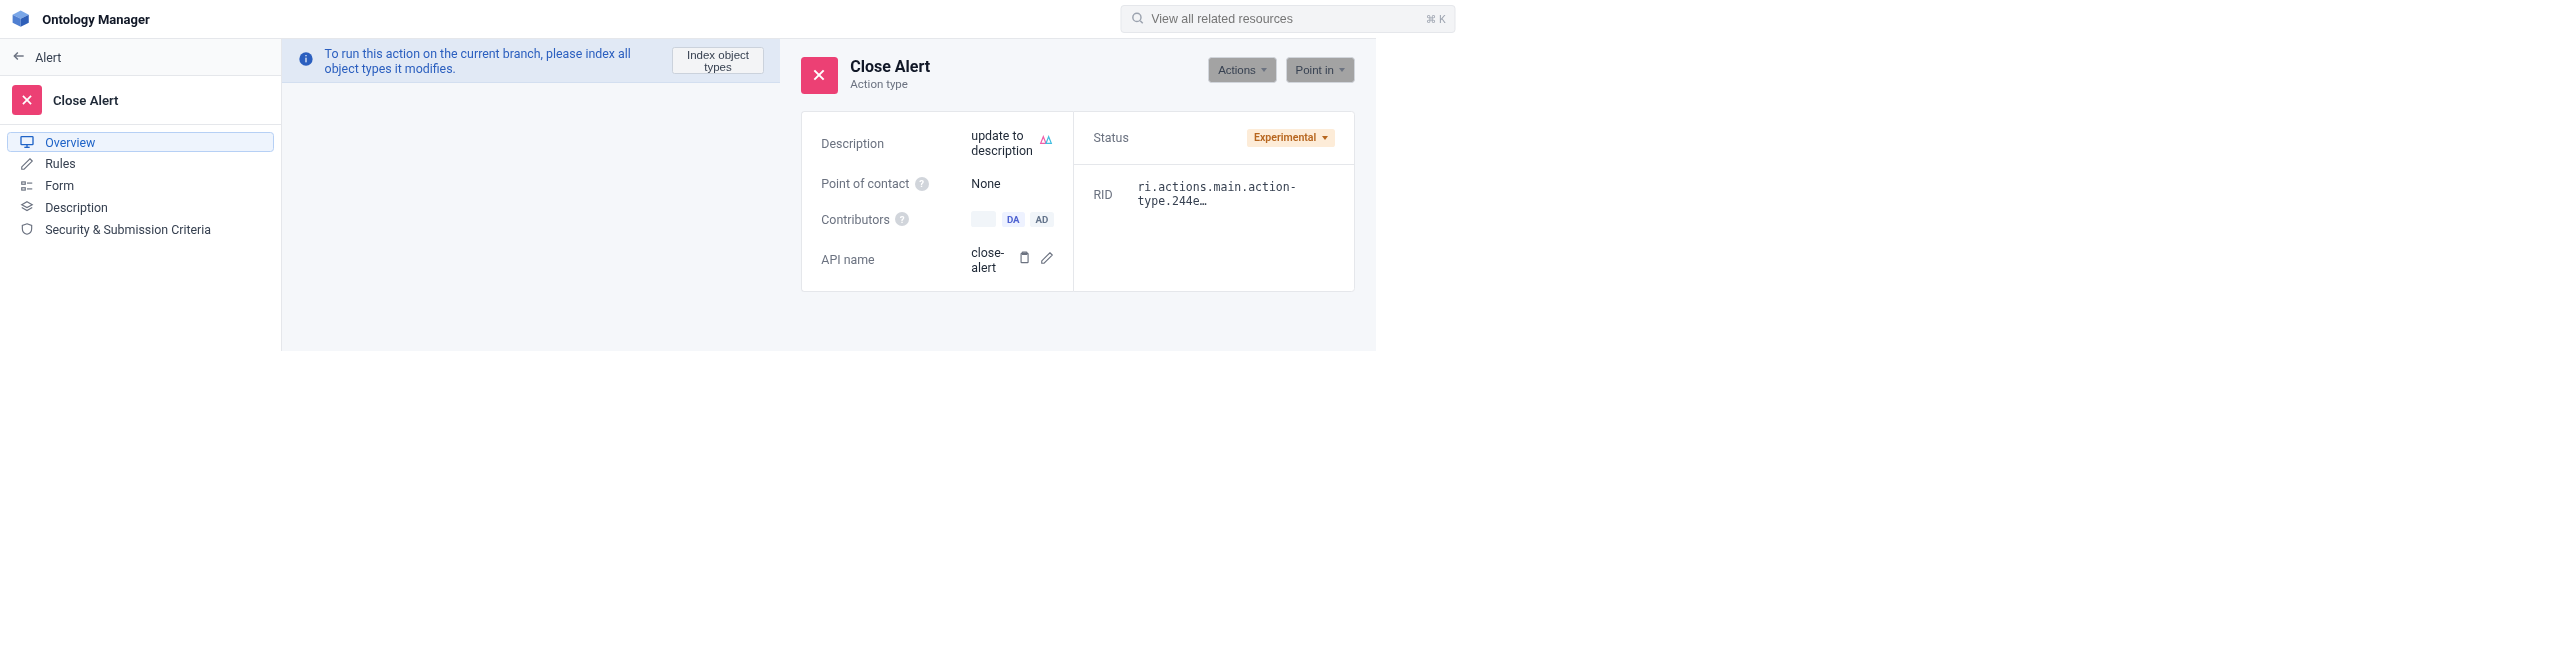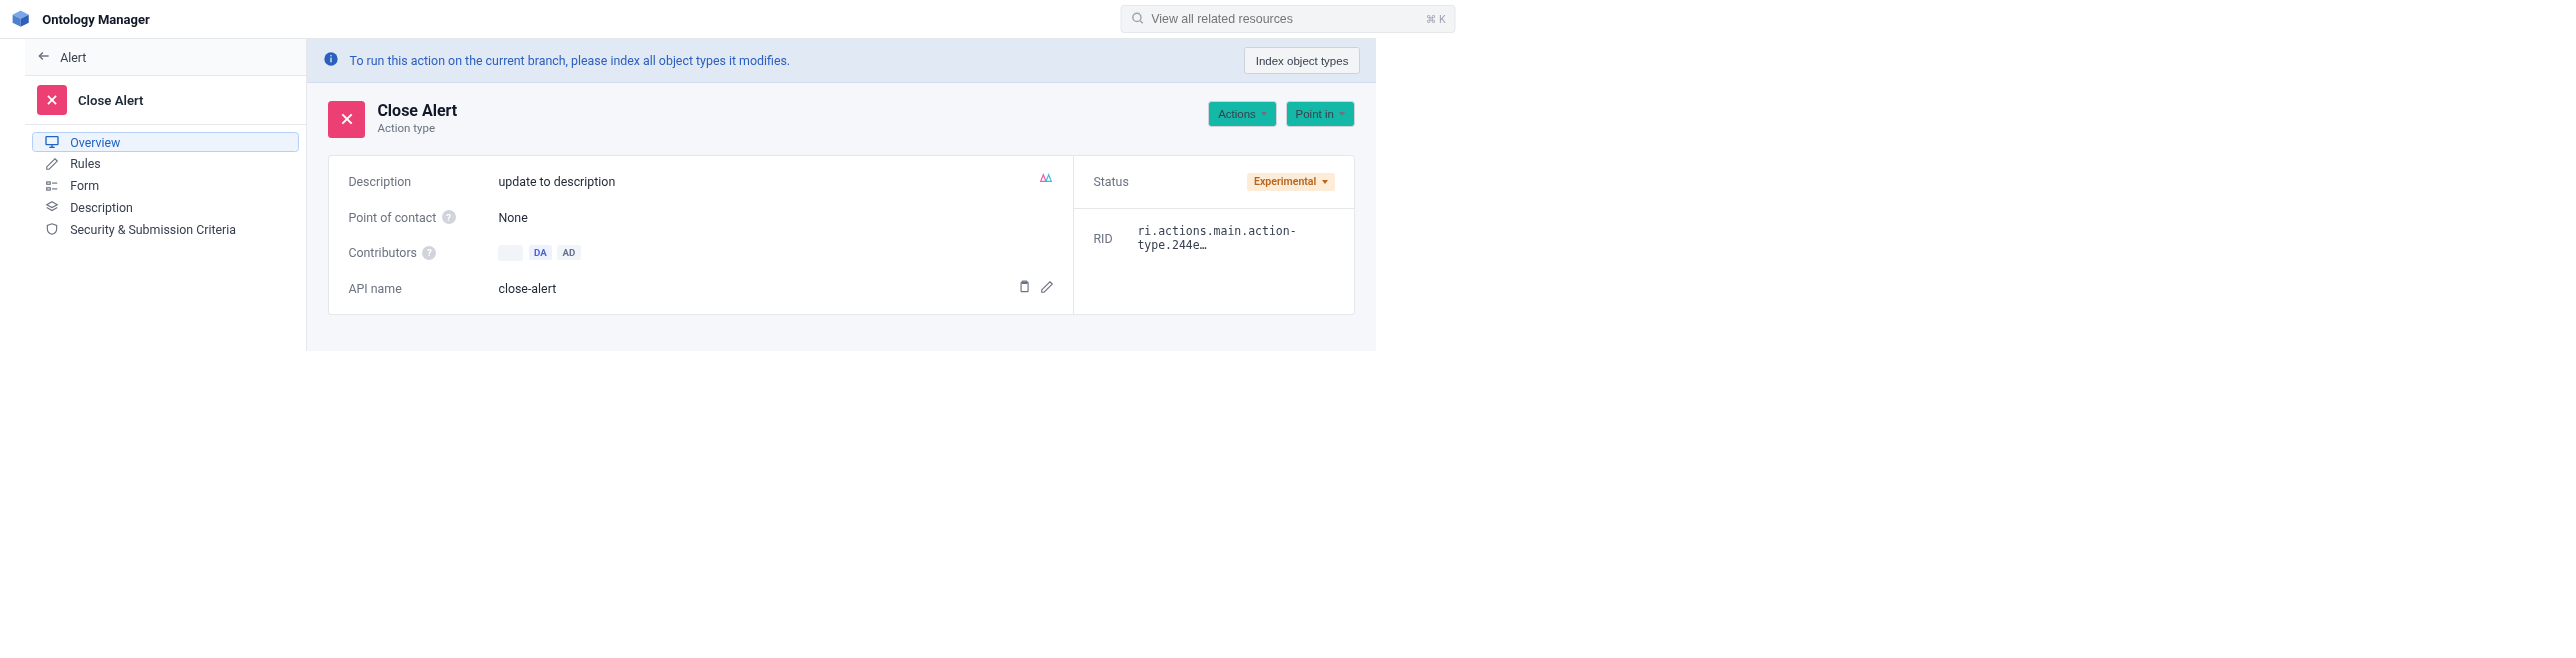--- a/index.html
+++ b/index.html
@@ -40,26 +40,26 @@
     flex: 1;
     border: none; background: transparent;
     font-size: 12.4px; color: #374151;
     outline: none;
   }
   .search .kbd { font-size: 10.6px; color: #9ca3af; }
   .topbar-right { margin-left: auto; }
   .btn {
     display: inline-flex; align-items: center; gap: 5.3px;
     height: 26.5px; padding: 0 8.8px;
-    background: #14b8a6; border: 0.9px solid #d1d5db; border-radius: 3.5px;
+    background: #a3a3a3; border: 0.9px solid #d1d5db; border-radius: 3.5px;
     font-size: 11.5px; color: #374151; cursor: pointer;
   }
   .caret { width: 0; height: 0; border-left: 3.5px solid transparent; border-right: 3.5px solid transparent; border-top: 4.4px solid #6b7280; }
 
-  .layout { display: flex; height: calc(100% - 39px); padding-left: 25px; }
+  .layout { display: flex; height: calc(100% - 39px); }
   .sidebar {
     width: 282px; flex: 0 0 282px;
     border-right: 0.9px solid #e5e7eb;
     display: flex; flex-direction: column;
     background: #fff;
   }
   .breadcrumb {
     display: flex; align-items: center; gap: 8.8px;
     height: 37px; padding: 0 12.4px;
     border-bottom: 0.9px solid #e5e7eb;
@@ -89,21 +89,21 @@
     border: 0.9px solid transparent;
   }
   .nav-item.active {
     background: #eef4fd;
     border: 0.9px solid #b6d0f5;
     color: #1f63c7;
   }
   .nav-item .ico { width: 16px; height: 16px; display: flex; align-items: center; justify-content: center; color: #6b7280; }
   .nav-item.active .ico { color: #1f63c7; }
 
-  .main { flex: 1; background: #f5f7fa; display: flex; flex-direction: column; overflow: hidden; }
+  .main { flex: 1; background: #f5f7fa; display: flex; flex-direction: row; overflow: hidden; }
   .banner {
     display: flex; align-items: center;
     height: 44px; padding: 0 16px;
     background: #e1e9f5;
     border-bottom: 0.9px solid #d3dff0;
     gap: 10.6px;
     color: #2b5fbf;
   }
   .banner .msg { font-size: 12.4px; }
   .banner .spacer { flex: 1; }

